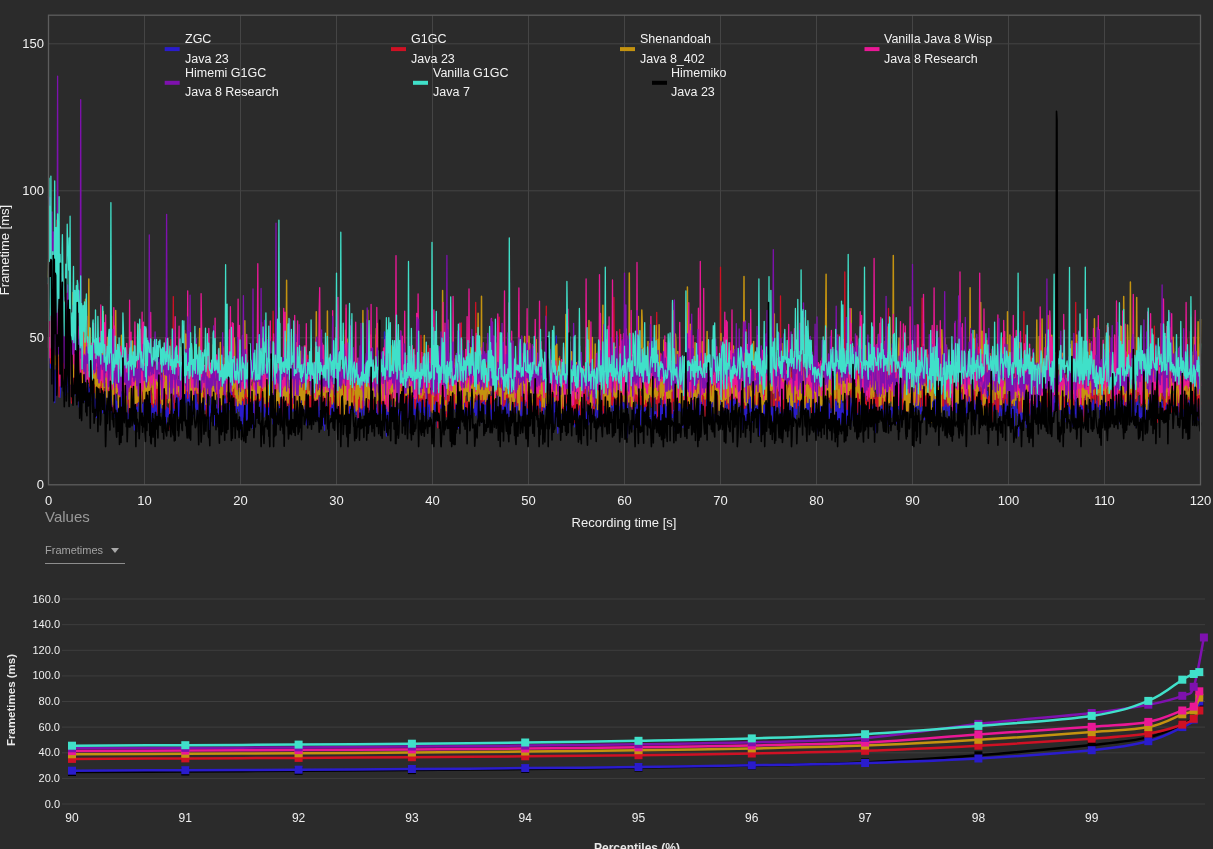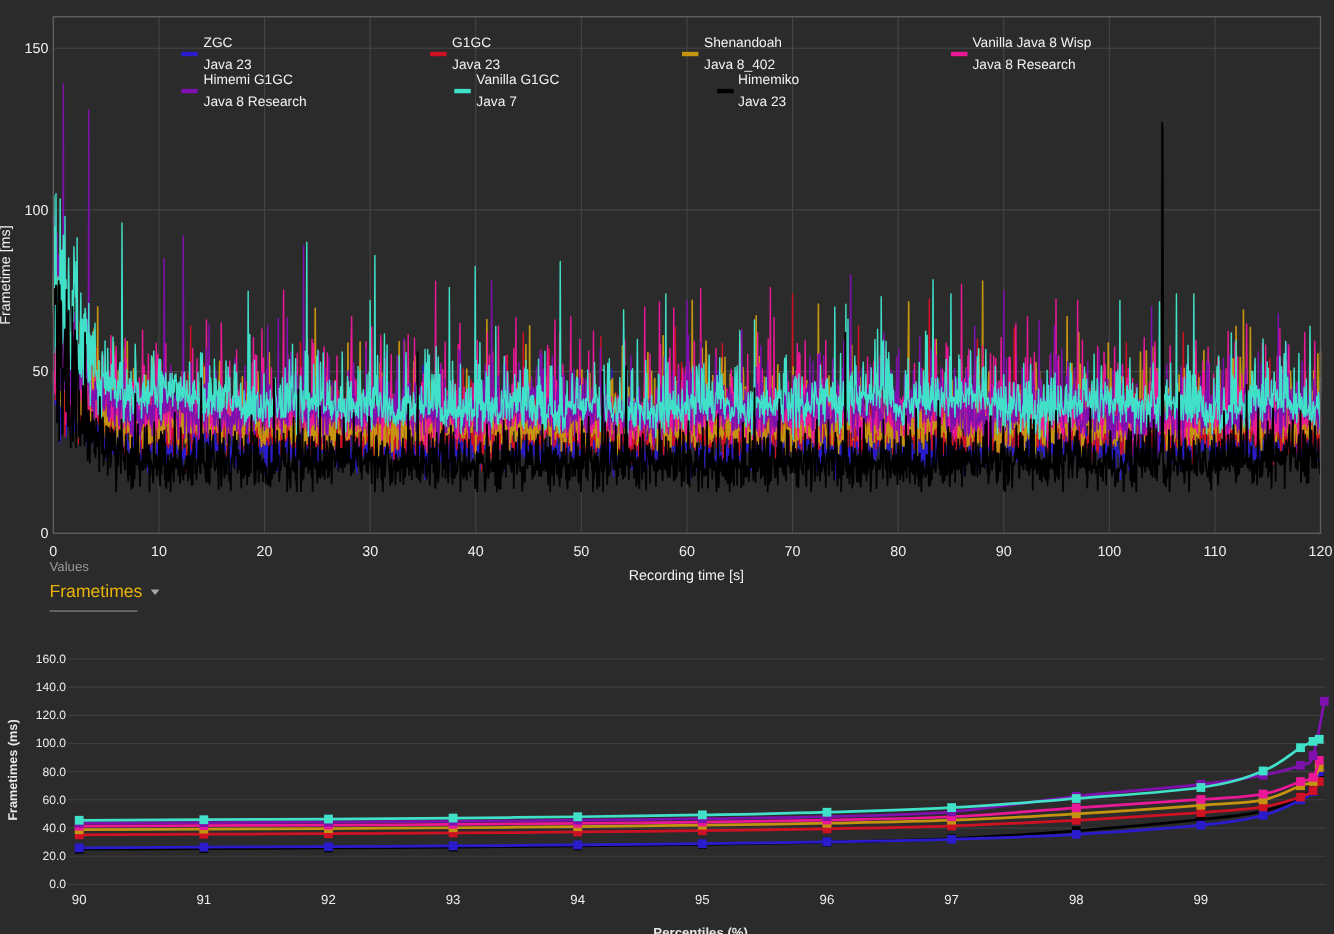--- a/index.html
+++ b/index.html
@@ -63,22 +63,22 @@
       <text x="185" y="76.6" font-size="12.5" fill="#f2f2f2">Himemi G1GC</text>
       <text x="185" y="96.2" font-size="12.5" fill="#f2f2f2">Java 8 Research</text>
       <rect x="413.0" y="80.8" width="15" height="4" fill="#40e0c9"></rect>
       <text x="433" y="76.6" font-size="12.5" fill="#f2f2f2">Vanilla G1GC</text>
       <text x="433" y="96.2" font-size="12.5" fill="#f2f2f2">Java 7</text>
       <rect x="652.0" y="80.8" width="15" height="4" fill="#000000"></rect>
       <text x="671" y="76.6" font-size="12.5" fill="#f2f2f2">Himemiko</text>
       <text x="671" y="96.2" font-size="12.5" fill="#f2f2f2">Java 23</text>
 </svg>
 <div style="position:absolute;left:45px;top:508px;font-family:'Liberation Sans',sans-serif">
-<div style="font-size:12px;color:#9a9a9a">Values</div>
-<div style="margin-top:8px;font-size:16px;color:#eab308">Frametimes<span style="display:inline-block;margin-left:8px;margin-bottom:1px;vertical-align:middle;width:0;height:0;border-left:4.5px solid transparent;border-right:4.5px solid transparent;border-top:5px solid #a8a8a8"></span></div>
+<div style="font-size:15px;color:#9a9a9a">Values</div>
+<div style="margin-top:19px;font-size:11px;color:#a3a3a3">Frametimes<span style="display:inline-block;margin-left:8px;margin-bottom:1px;vertical-align:middle;width:0;height:0;border-left:4.5px solid transparent;border-right:4.5px solid transparent;border-top:5px solid #a8a8a8"></span></div>
 <div style="margin-top:7px;width:80px;height:1px;background:#8d8d8d"></div>
 </div>
 <svg width="1213" height="259" viewBox="0 0 1213 259" style="position:absolute;top:590;left:0">
 <line x1="62" y1="214.0" x2="1205" y2="214.0" stroke="#3e3e3e" stroke-width="1"></line>
       <text x="60" y="217.5" font-size="11" fill="#efefef" text-anchor="end">0.0</text>
       <line x1="62" y1="188.4" x2="1205" y2="188.4" stroke="#3e3e3e" stroke-width="1"></line>
       <text x="60" y="191.9" font-size="11" fill="#efefef" text-anchor="end">20.0</text>
       <line x1="62" y1="162.8" x2="1205" y2="162.8" stroke="#3e3e3e" stroke-width="1"></line>
       <text x="60" y="166.3" font-size="11" fill="#efefef" text-anchor="end">40.0</text>
       <line x1="62" y1="137.1" x2="1205" y2="137.1" stroke="#3e3e3e" stroke-width="1"></line>

